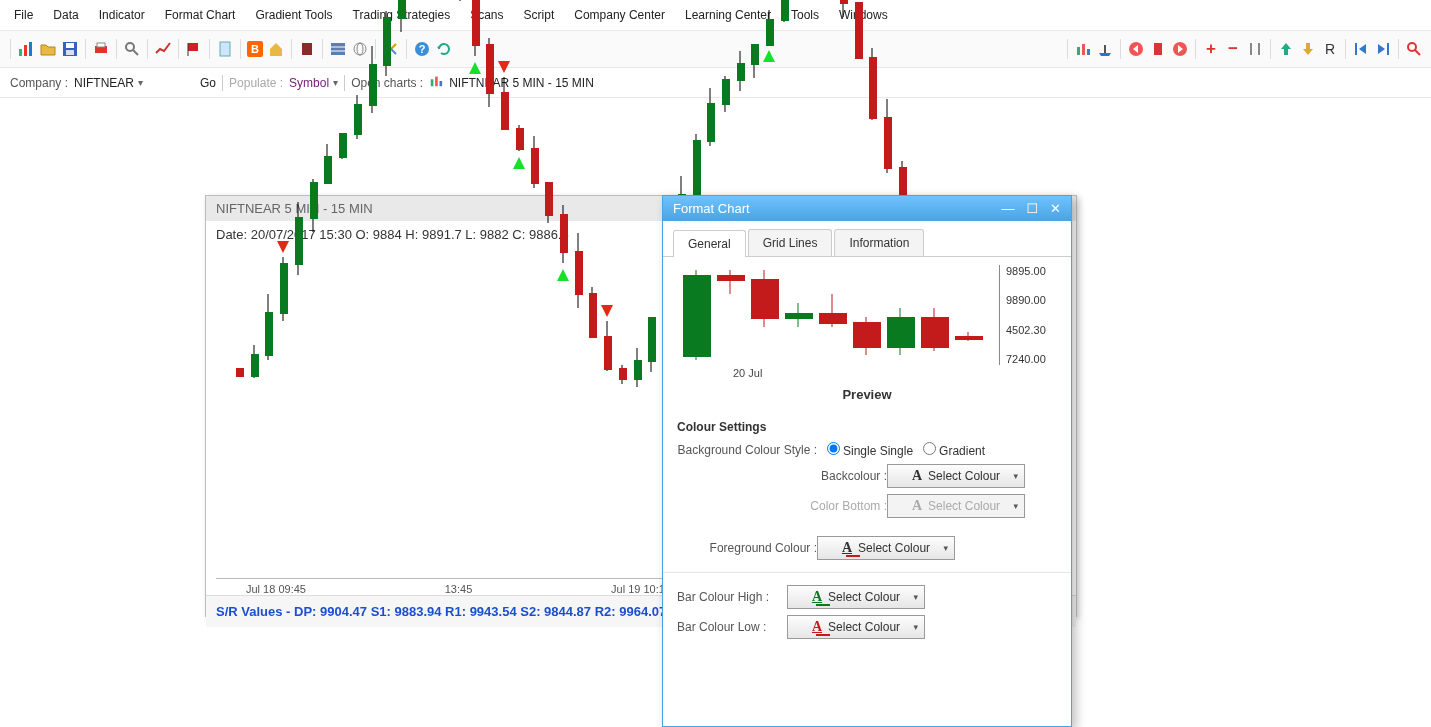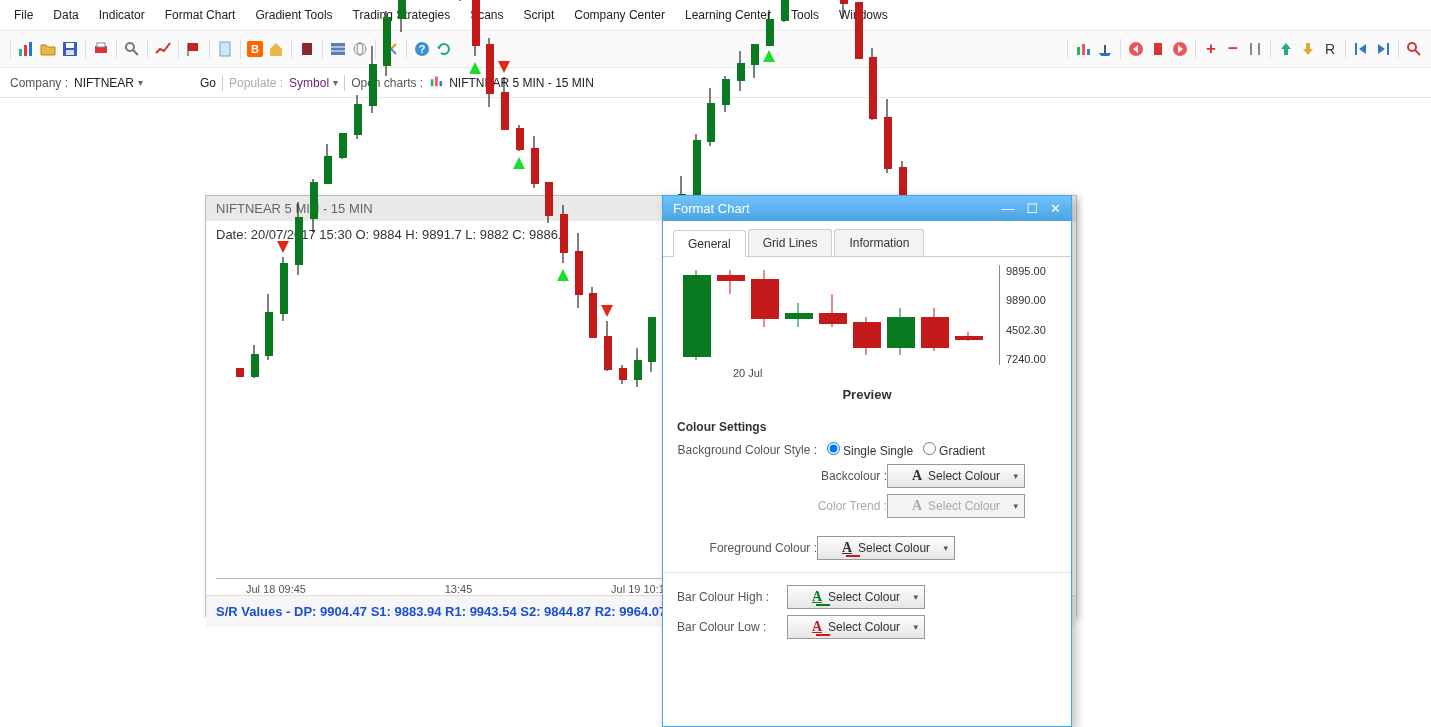--- a/index.html
+++ b/index.html
@@ -571,21 +571,21 @@
         <label><input type="radio" name="bgstyle" style=""><span>Gradient</span></label>
       </div>
       <div class="row">
         <span class="rlabel" style="width:210px">Backcolour :</span>
         <div class="selbtn">
             <span class="Aico">A</span>
             <span>Select Colour</span>
           </div>
       </div>
       <div class="row disabled">
-        <span class="rlabel" style="width:210px">Color Trend :</span>
+        <span class="rlabel" style="width:210px">Color Bottom :</span>
         <div class="selbtn disabled">
             <span class="Aico">A</span>
             <span>Select Colour</span>
           </div>
       </div>
       <div class="row" style="margin-top:18px">
         <span class="rlabel">Foreground Colour :</span>
         <div class="selbtn">
             <span class="Aico" style="text-decoration:underline">A</span>
             <span>Select Colour</span>

